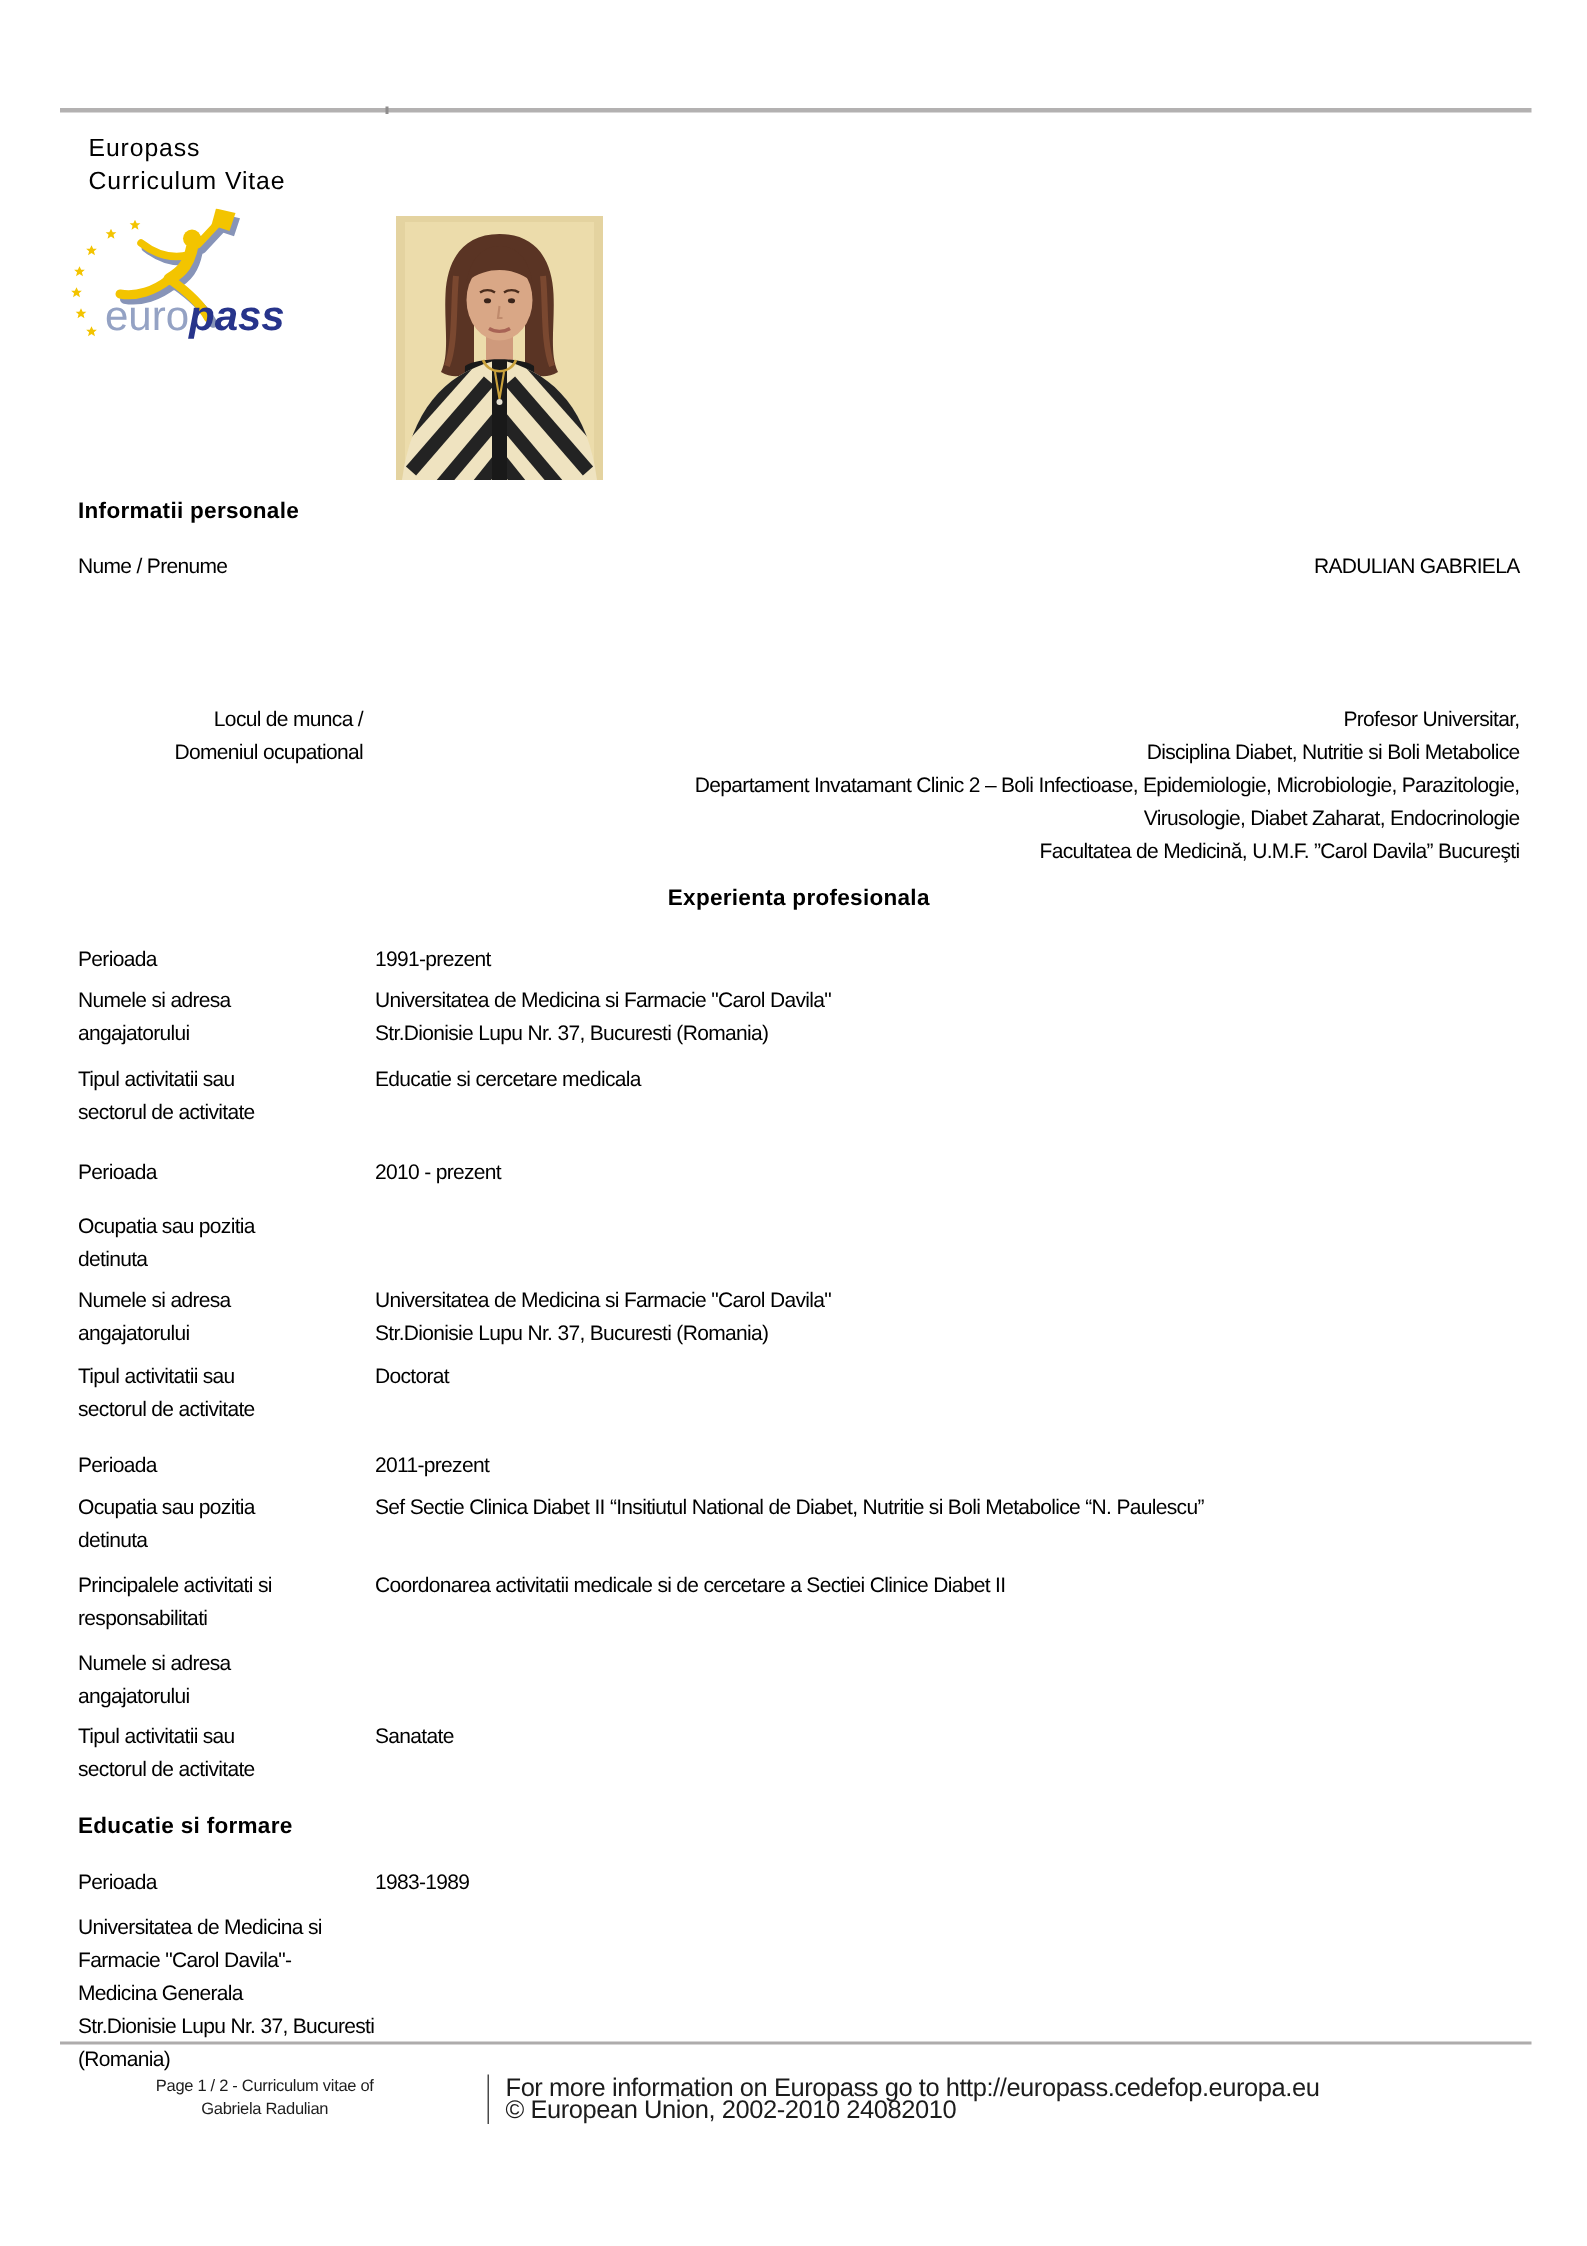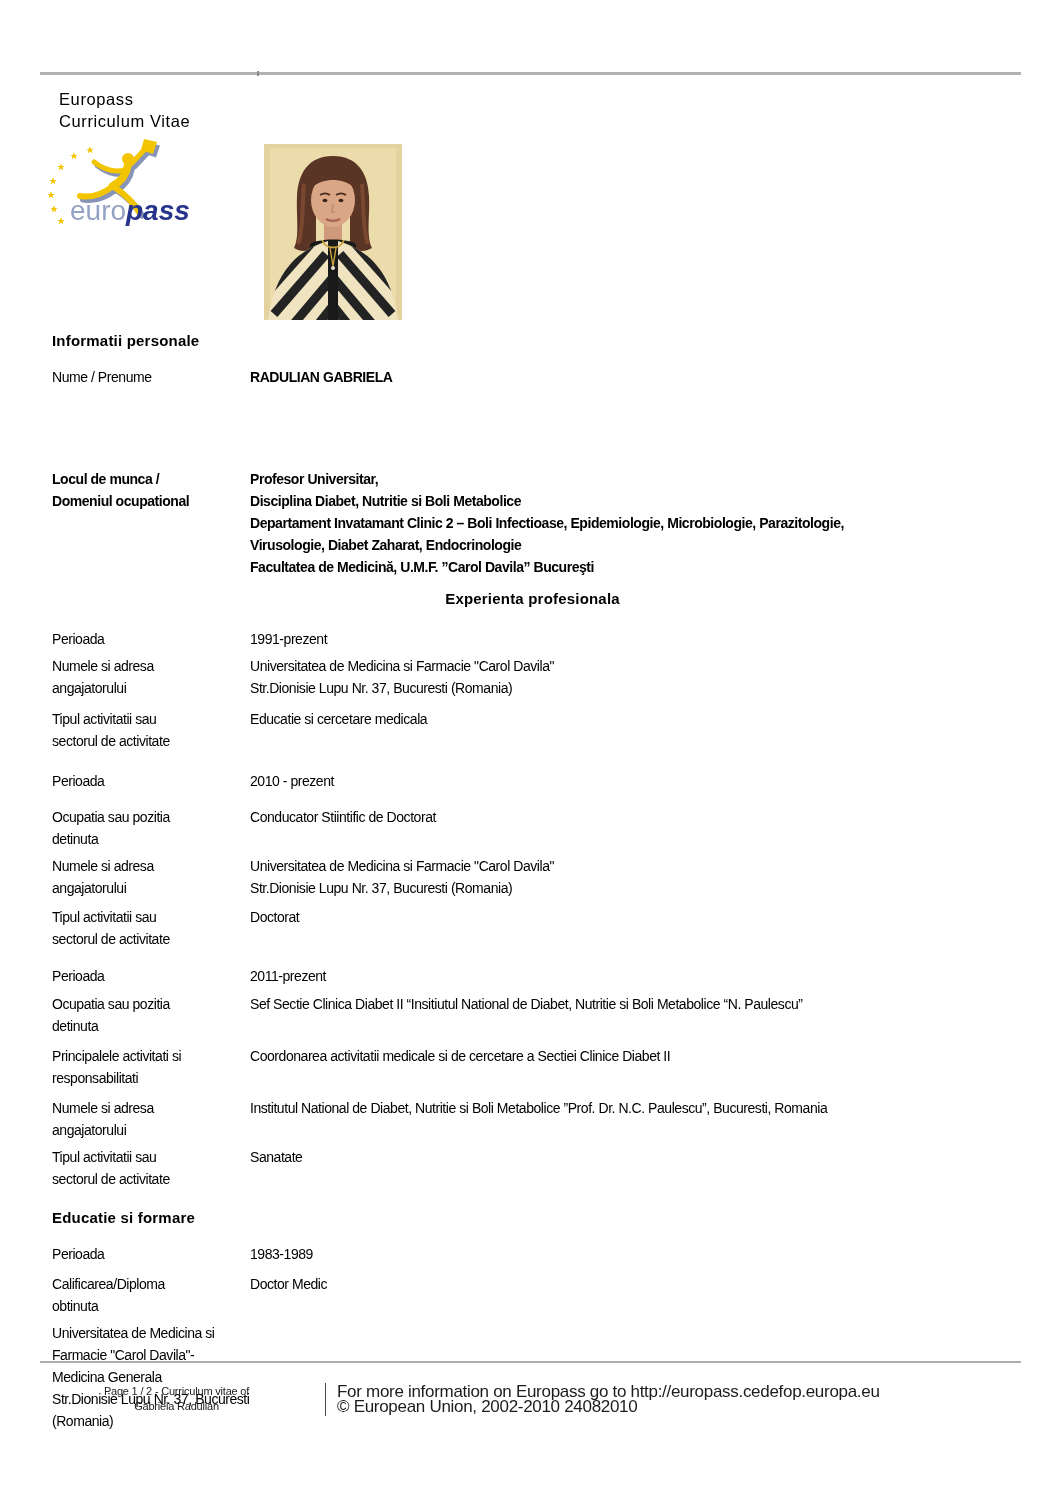--- a/index.html
+++ b/index.html
@@ -18,21 +18,21 @@
     line-height:22px;letter-spacing:0.6px;}
   .logo{position:absolute;left:46px;top:139px;width:152px;height:94px;}
   .photo{position:absolute;left:264px;top:144px;width:138px;height:176px;}
 
   
   .cv-table{position:absolute;left:52px;top:330px;width:961px;}
   .sec-heading{font-weight:bold;font-size:15px;line-height:22px;letter-spacing:0.2px;}
   .row{display:grid;grid-template-columns:198px 763px;}
   .cell{font-size:14px;line-height:22px;letter-spacing:-0.45px;white-space:pre-line;}
   .label{padding-right:8px;}
-  .b{font-weight:bold;}
+  .b{font-weight:normal;text-align:right;}
   
   .mb5{margin-bottom:5px;}  .mb6{margin-bottom:6px;}  .mb7{margin-bottom:7px;}
   .mb8{margin-bottom:8px;}  .mb9{margin-bottom:9px;}  .mb14{margin-bottom:14px;}
   .mb15{margin-bottom:15px;}.mb17{margin-bottom:17px;}.mb18{margin-bottom:18px;}
   .mb80{margin-bottom:80px;}
   .mt10{margin-top:10px;text-align:center;}
 
   
   .footer-left{position:absolute;left:48px;top:1384px;width:257px;text-align:center;
     font-size:11px;line-height:15px;letter-spacing:-0.2px;color:#1c1c1c;}
@@ -182,21 +182,20 @@
 sectorul de activitate</div>
     <div class="cell value">Educatie si cercetare medicala</div>
   </div>
   <div class="row mb14">
     <div class="cell label">Perioada</div>
     <div class="cell value">2010 - prezent</div>
   </div>
   <div class="row mb5">
     <div class="cell label">Ocupatia sau pozitia
 detinuta</div>
-    <div class="cell value">Conducator Stiintific de Doctorat</div>
   </div>
   <div class="row mb7">
     <div class="cell label">Numele si adresa
 angajatorului</div>
     <div class="cell value">Universitatea de Medicina si Farmacie "Carol Davila"
 Str.Dionisie Lupu Nr. 37, Bucuresti (Romania)</div>
   </div>
   <div class="row mb15">
     <div class="cell label">Tipul activitatii sau
 sectorul de activitate</div>
@@ -212,39 +211,33 @@
     <div class="cell value">Sef Sectie Clinica Diabet II “Insitiutul National de Diabet, Nutritie si Boli Metabolice “N. Paulescu”</div>
   </div>
   <div class="row mb8">
     <div class="cell label">Principalele activitati si
 responsabilitati</div>
     <div class="cell value">Coordonarea activitatii medicale si de cercetare a Sectiei Clinice Diabet II</div>
   </div>
   <div class="row mb5">
     <div class="cell label">Numele si adresa
 angajatorului</div>
-    <div class="cell value">Institutul National de Diabet, Nutritie si Boli Metabolice ”Prof. Dr. N.C. Paulescu”, Bucuresti, Romania</div>
   </div>
   <div class="row mb17">
     <div class="cell label">Tipul activitatii sau
 sectorul de activitate</div>
     <div class="cell value">Sanatate</div>
   </div>
 
   <div class="sec-heading mb14">Educatie si formare</div>
 
   <div class="row mb8">
     <div class="cell label">Perioada</div>
     <div class="cell value">1983-1989</div>
   </div>
-  <div class="row mb5">
-    <div class="cell label">Calificarea/Diploma
-obtinuta</div>
-    <div class="cell value">Doctor Medic</div>
-  </div>
   <div class="row">
     <div class="cell value">Universitatea de Medicina si Farmacie "Carol Davila"- Medicina Generala
 Str.Dionisie Lupu Nr. 37, Bucuresti (Romania)</div>
   </div>
 
 </div>
 
 <div class="bottom-rule"></div>
 
 <div class="footer-left">

